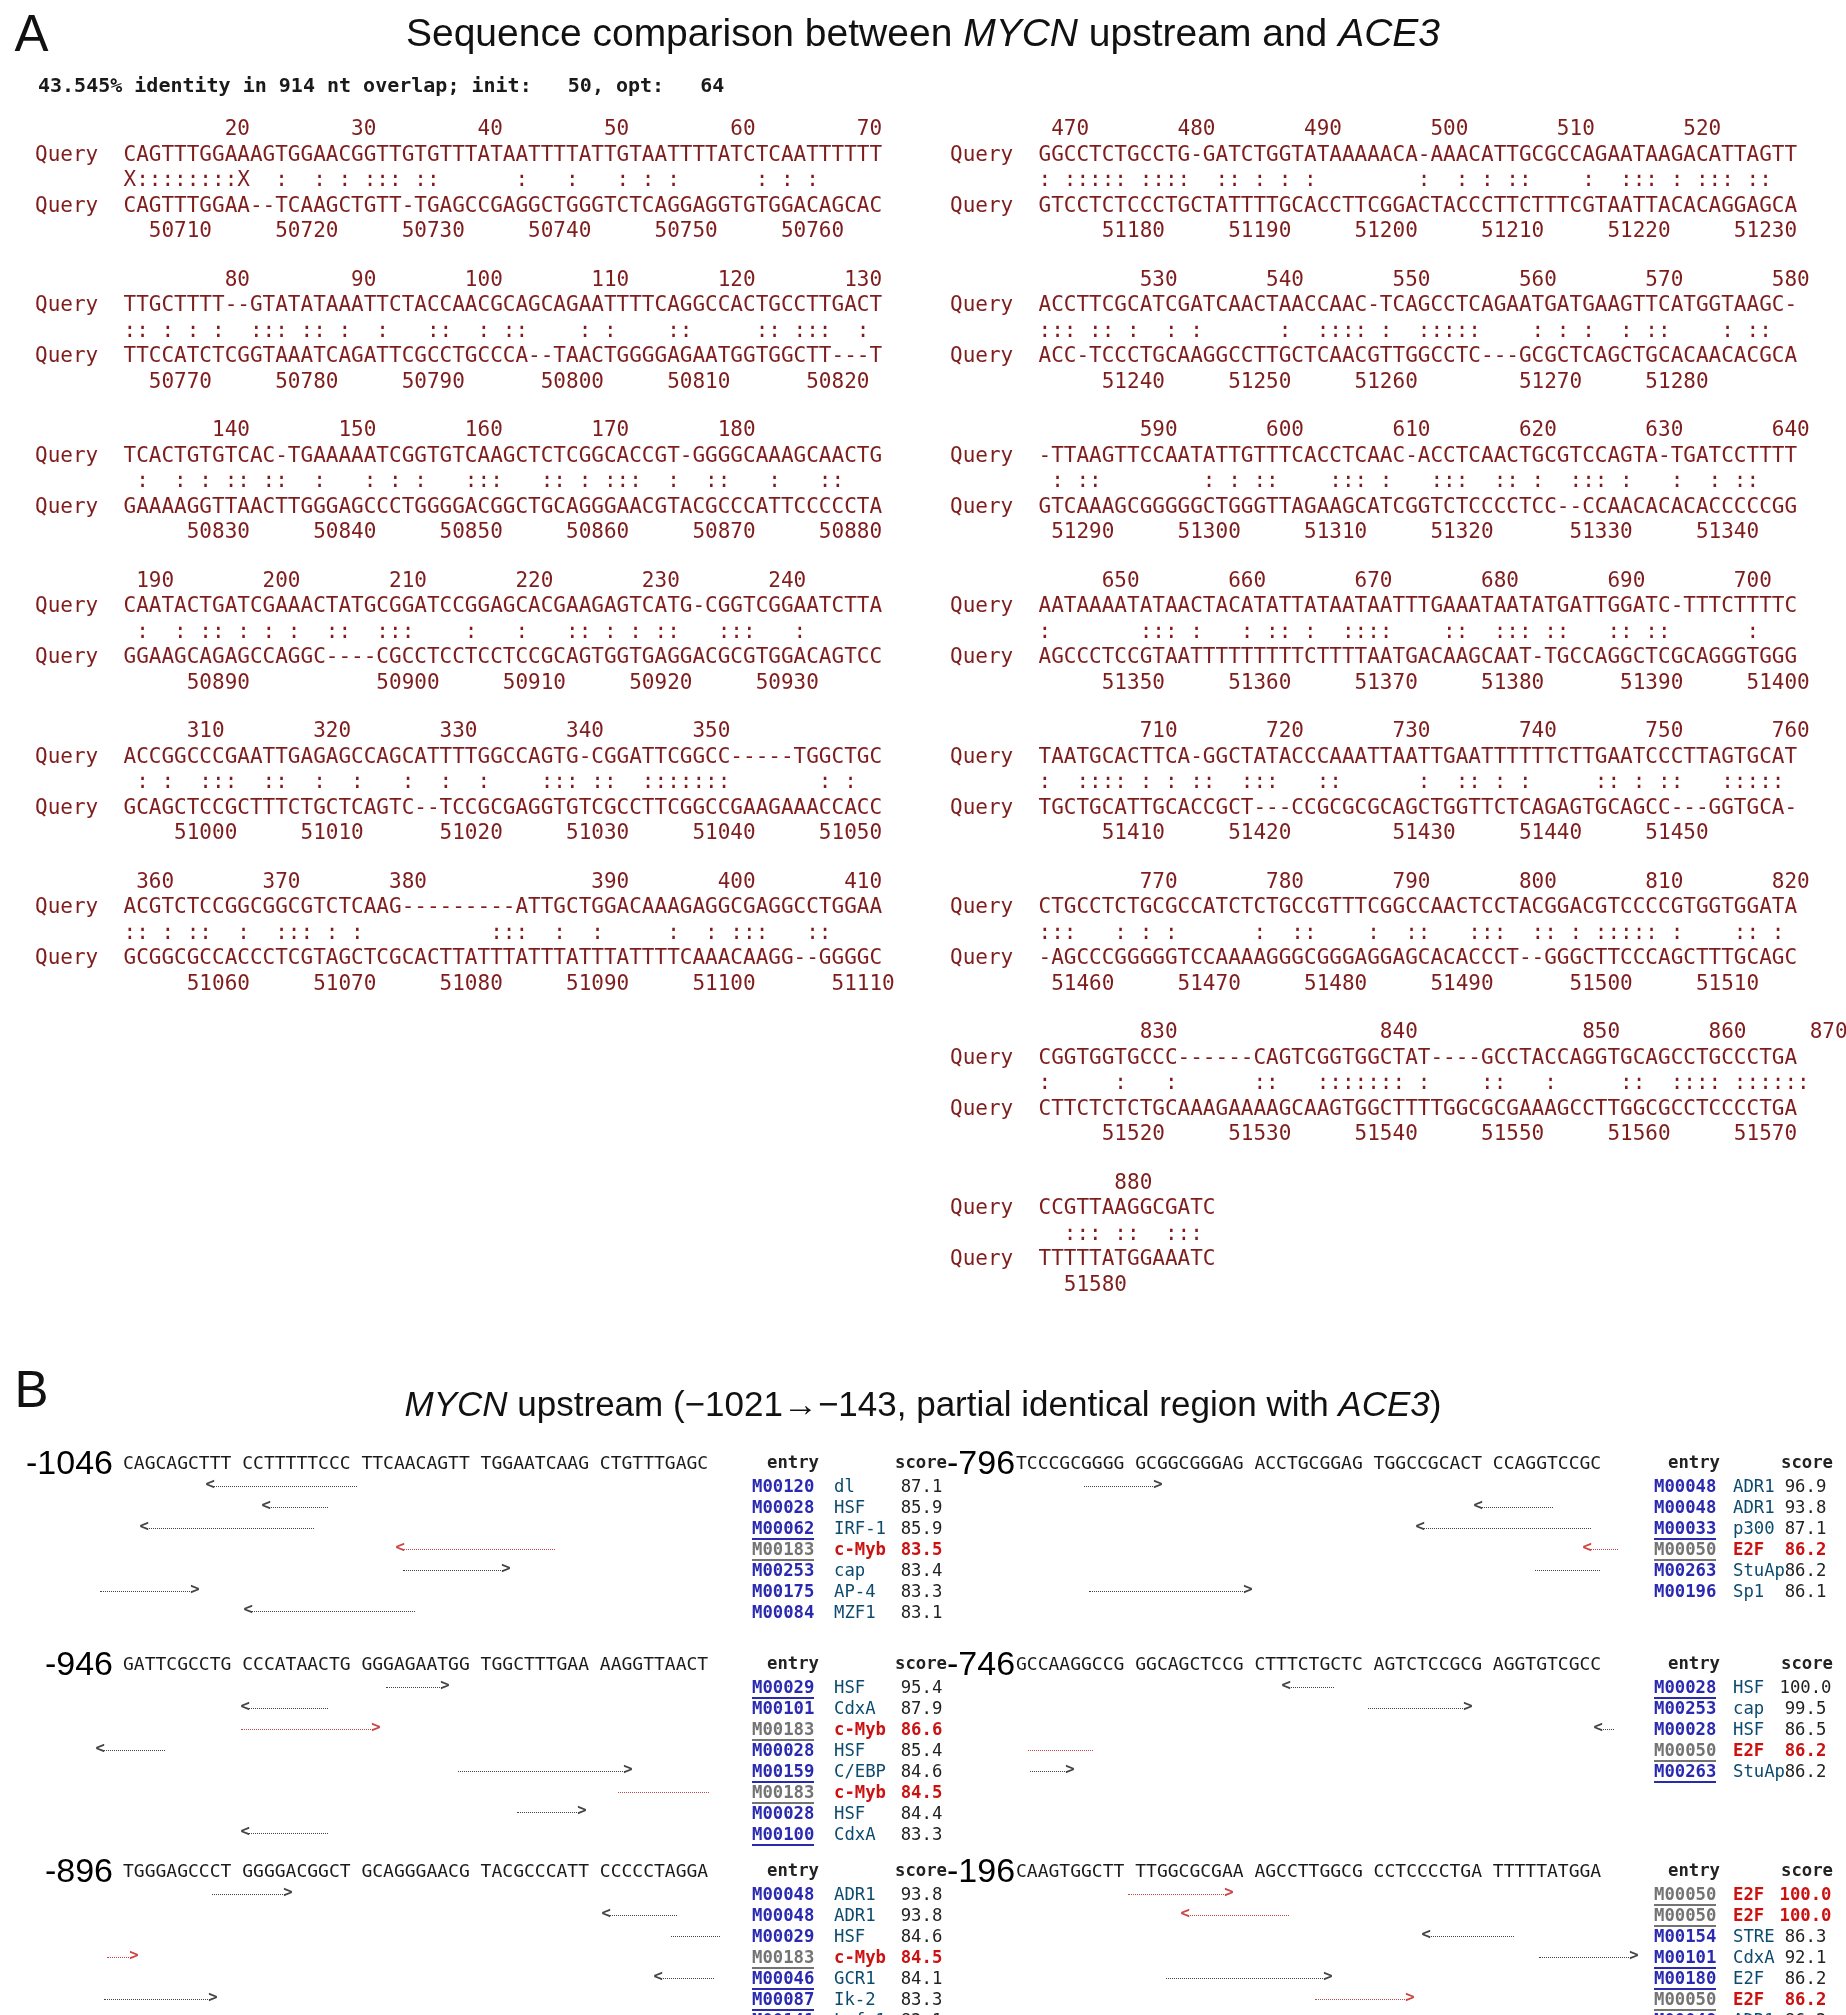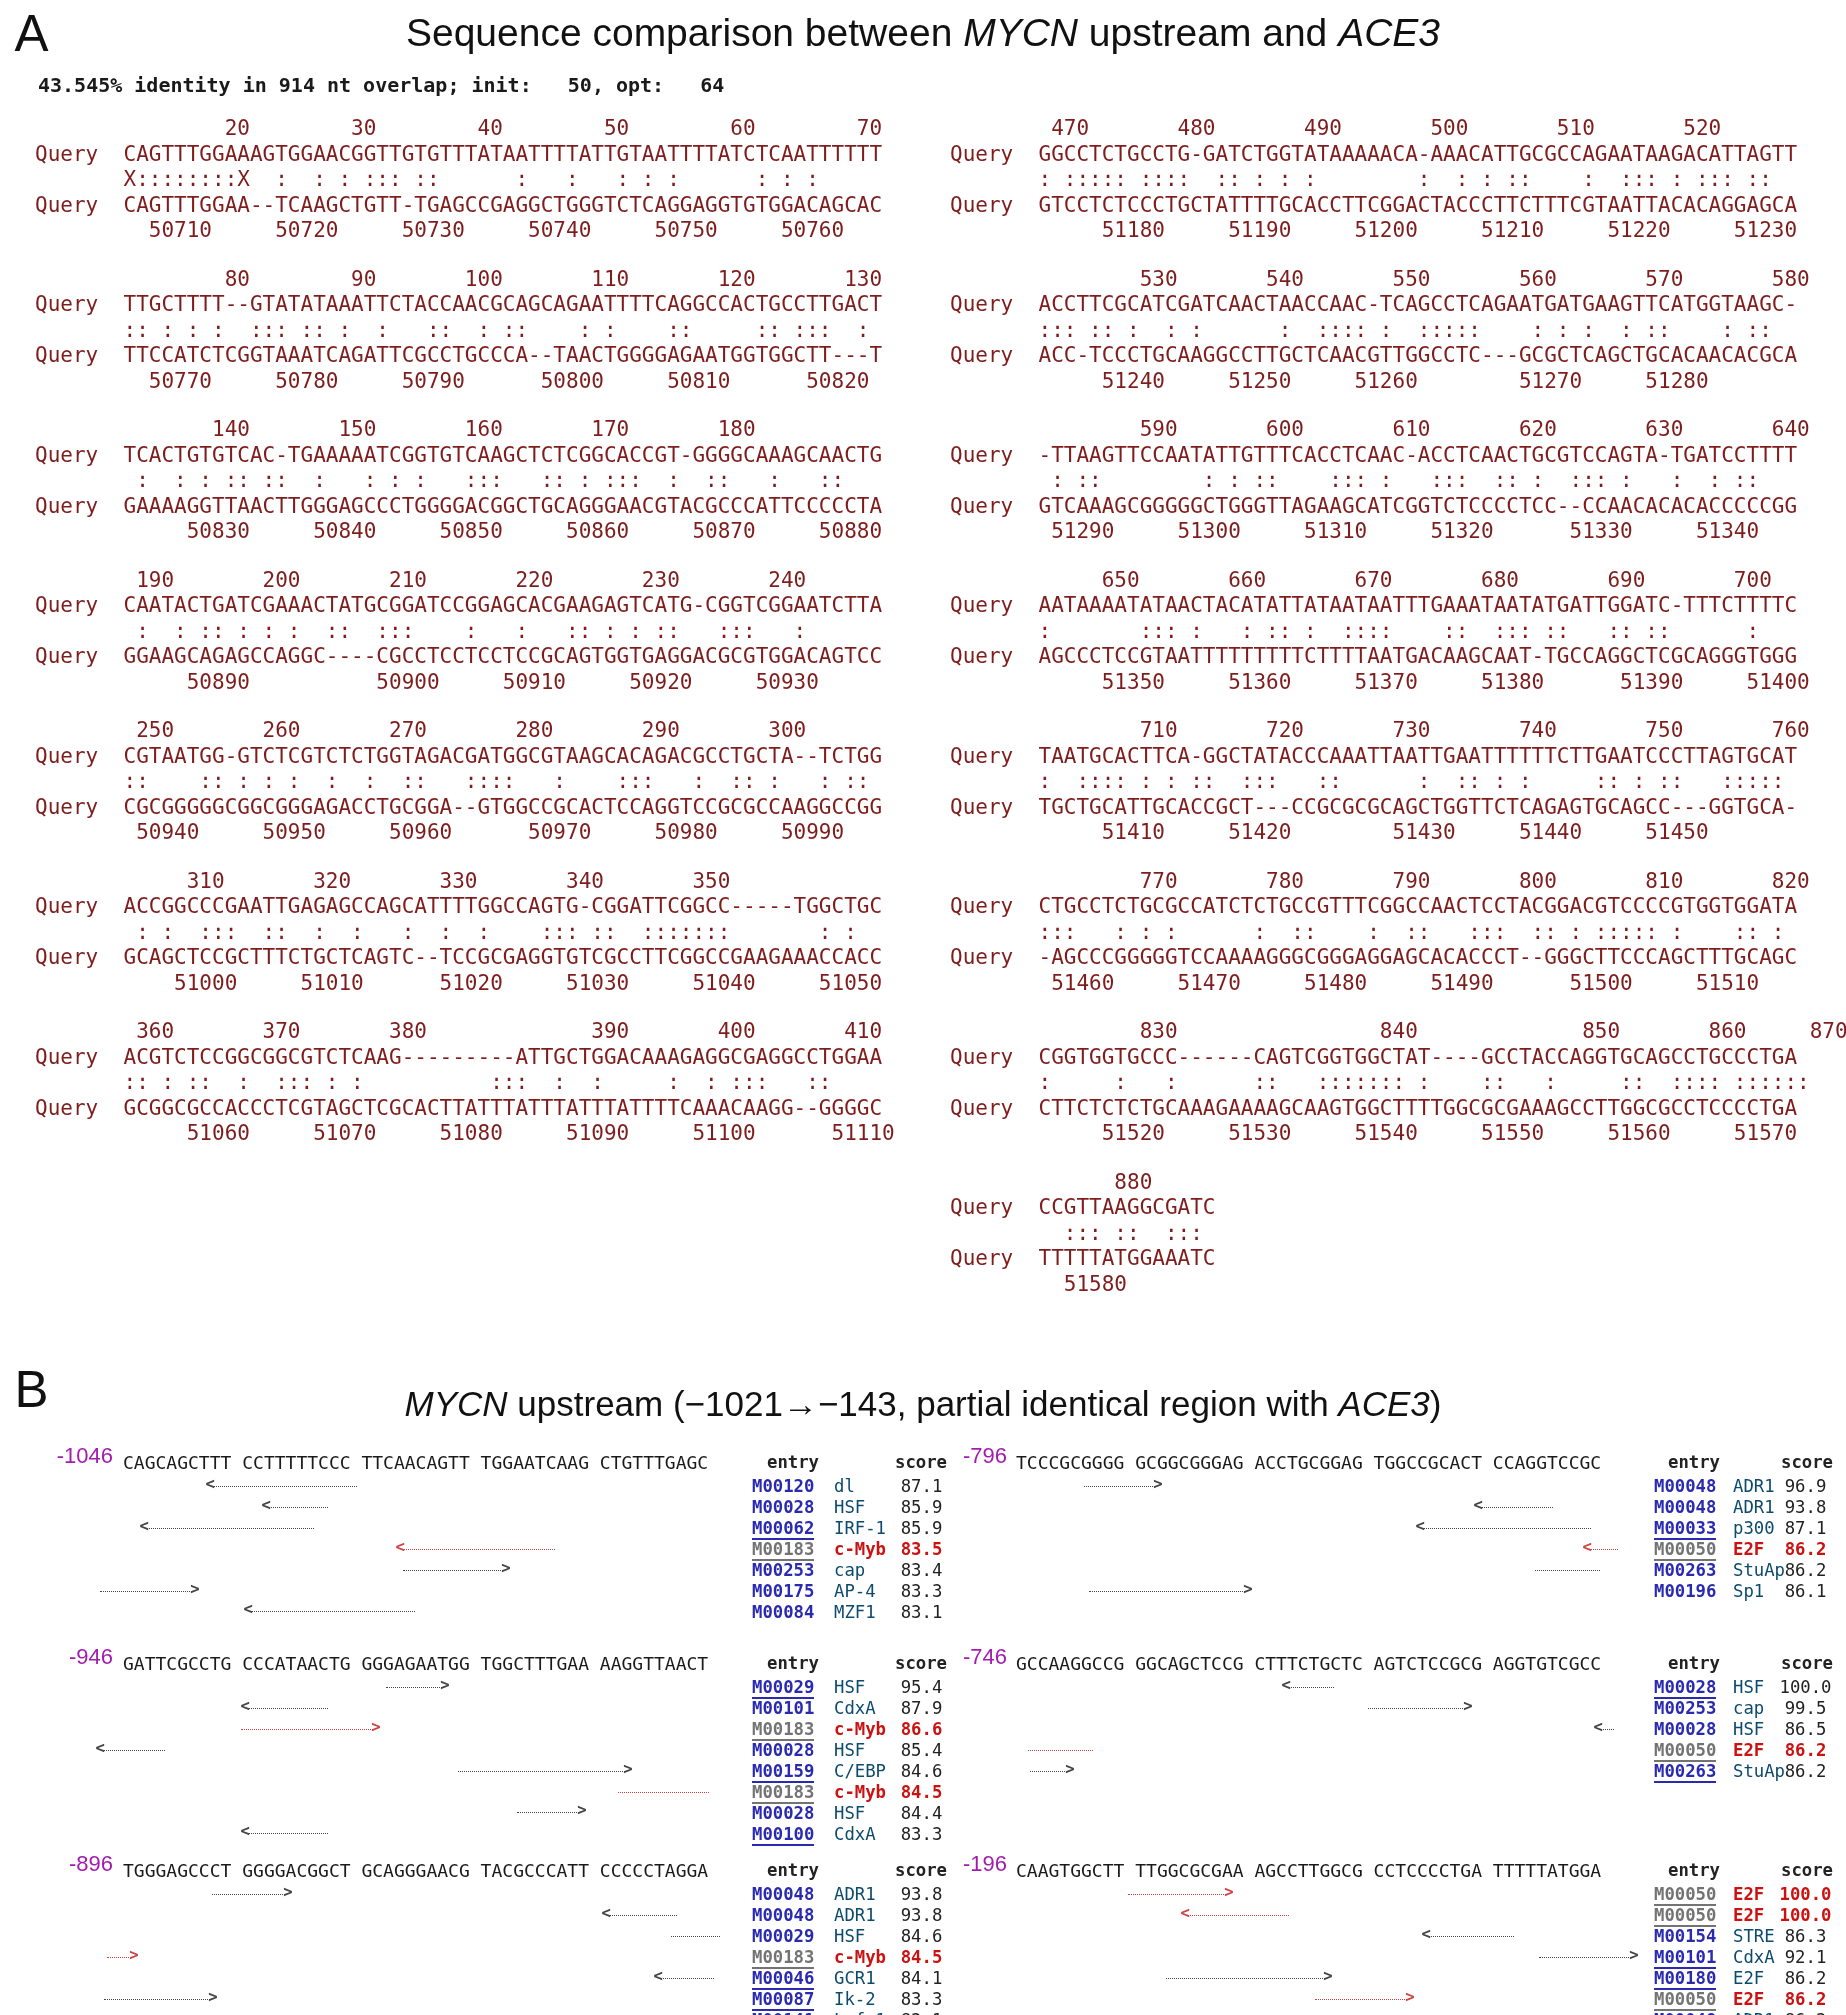--- a/index.html
+++ b/index.html
@@ -22,21 +22,21 @@
   
   .bcol{position:absolute;top:1438px;}
   #bcolL{left:11px;width:946px;}
   #bcolR{left:947px;width:899px;}
   .bblock{position:relative;}
   .bblock.h1{height:201px;}
   .bblock.h2{height:207px;}
   .bblock.first{margin-top:11px;}
   .bhead{position:relative;height:27px;}
   .bpos{position:absolute;left:0;top:-6.4px;width:102px;text-align:right;
-        font-family:"Liberation Sans",sans-serif;font-size:22px;color:#a21caf;}
+        font-family:"Liberation Sans",sans-serif;font-size:34px;color:#000000;}
   .col-r .bpos{width:60px;}
   .bseq{position:absolute;left:112px;top:2.7px;font-size:18px;white-space:pre;color:#1a1a1a;}
   .col-r .bseq{left:69px;}
   .bth{position:absolute;top:2.7px;font-size:17.3px;font-weight:bold;color:#222;}
   .th-entry{left:756px;}
   .col-r .th-entry{left:721px;}
   .th-score{left:884px;}
   .col-r .th-score{left:834px;}
   .bbody{position:relative;}
   .brow{position:relative;height:21px;font-size:17.3px;line-height:20px;}
@@ -80,25 +80,20 @@
     <pre>              140       150       160       170       180
 Query  TCACTGTGTCAC-TGAAAAATCGGTGTCAAGCTCTCGGCACCGT-GGGGCAAAGCAACTG
         :  : : :: ::  :   : : :   :::   :: : :::  :  ::   :   ::
 Query  GAAAAGGTTAACTTGGGAGCCCTGGGGACGGCTGCAGGGAACGTACGCCCATTCCCCCTA
             50830     50840     50850     50860     50870     50880</pre>
     <pre>        190       200       210       220       230       240
 Query  CAATACTGATCGAAACTATGCGGATCCGGAGCACGAAGAGTCATG-CGGTCGGAATCTTA
         :  : :: : : :  ::  :::    :   :   :: : : ::   :::   :
 Query  GGAAGCAGAGCCAGGC----CGCCTCCTCCTCCGCAGTGGTGAGGACGCGTGGACAGTCC
             50890          50900     50910     50920     50930</pre>
-    <pre>        250       260       270       280       290       300
-Query  CGTAATGG-GTCTCGTCTCTGGTAGACGATGGCGTAAGCACAGACGCCTGCTA--TCTGG
-       ::    :: : : :  :  :  ::   ::::   :    :::   :  :: :   : ::
-Query  CGCGGGGGCGGCGGGAGACCTGCGGA--GTGGCCGCACTCCAGGTCCGCGCCAAGGCCGG
-        50940     50950     50960      50970     50980     50990</pre>
     <pre>            310       320       330       340       350
 Query  ACCGGCCCGAATTGAGAGCCAGCATTTTGGCCAGTG-CGGATTCGGCC-----TGGCTGC
         : :  :::  ::  :  :   :  :  :    ::: ::  :::::::       : :
 Query  GCAGCTCCGCTTTCTGCTCAGTC--TCCGCGAGGTGTCGCCTTCGGCCGAAGAAACCACC
            51000     51010      51020     51030     51040     51050</pre>
     <pre>        360       370       380             390       400       410
 Query  ACGTCTCCGGCGGCGTCTCAAG---------ATTGCTGGACAAAGAGGCGAGGCCTGGAA
        :: : ::  :  ::: : :          :::  :  :     :  : :::   ::
 Query  GCGGCGCCACCCTCGTAGCTCGCACTTATTTATTTATTTATTTTCAAACAAGG--GGGGC
             51060     51070     51080     51090     51100      51110</pre>

